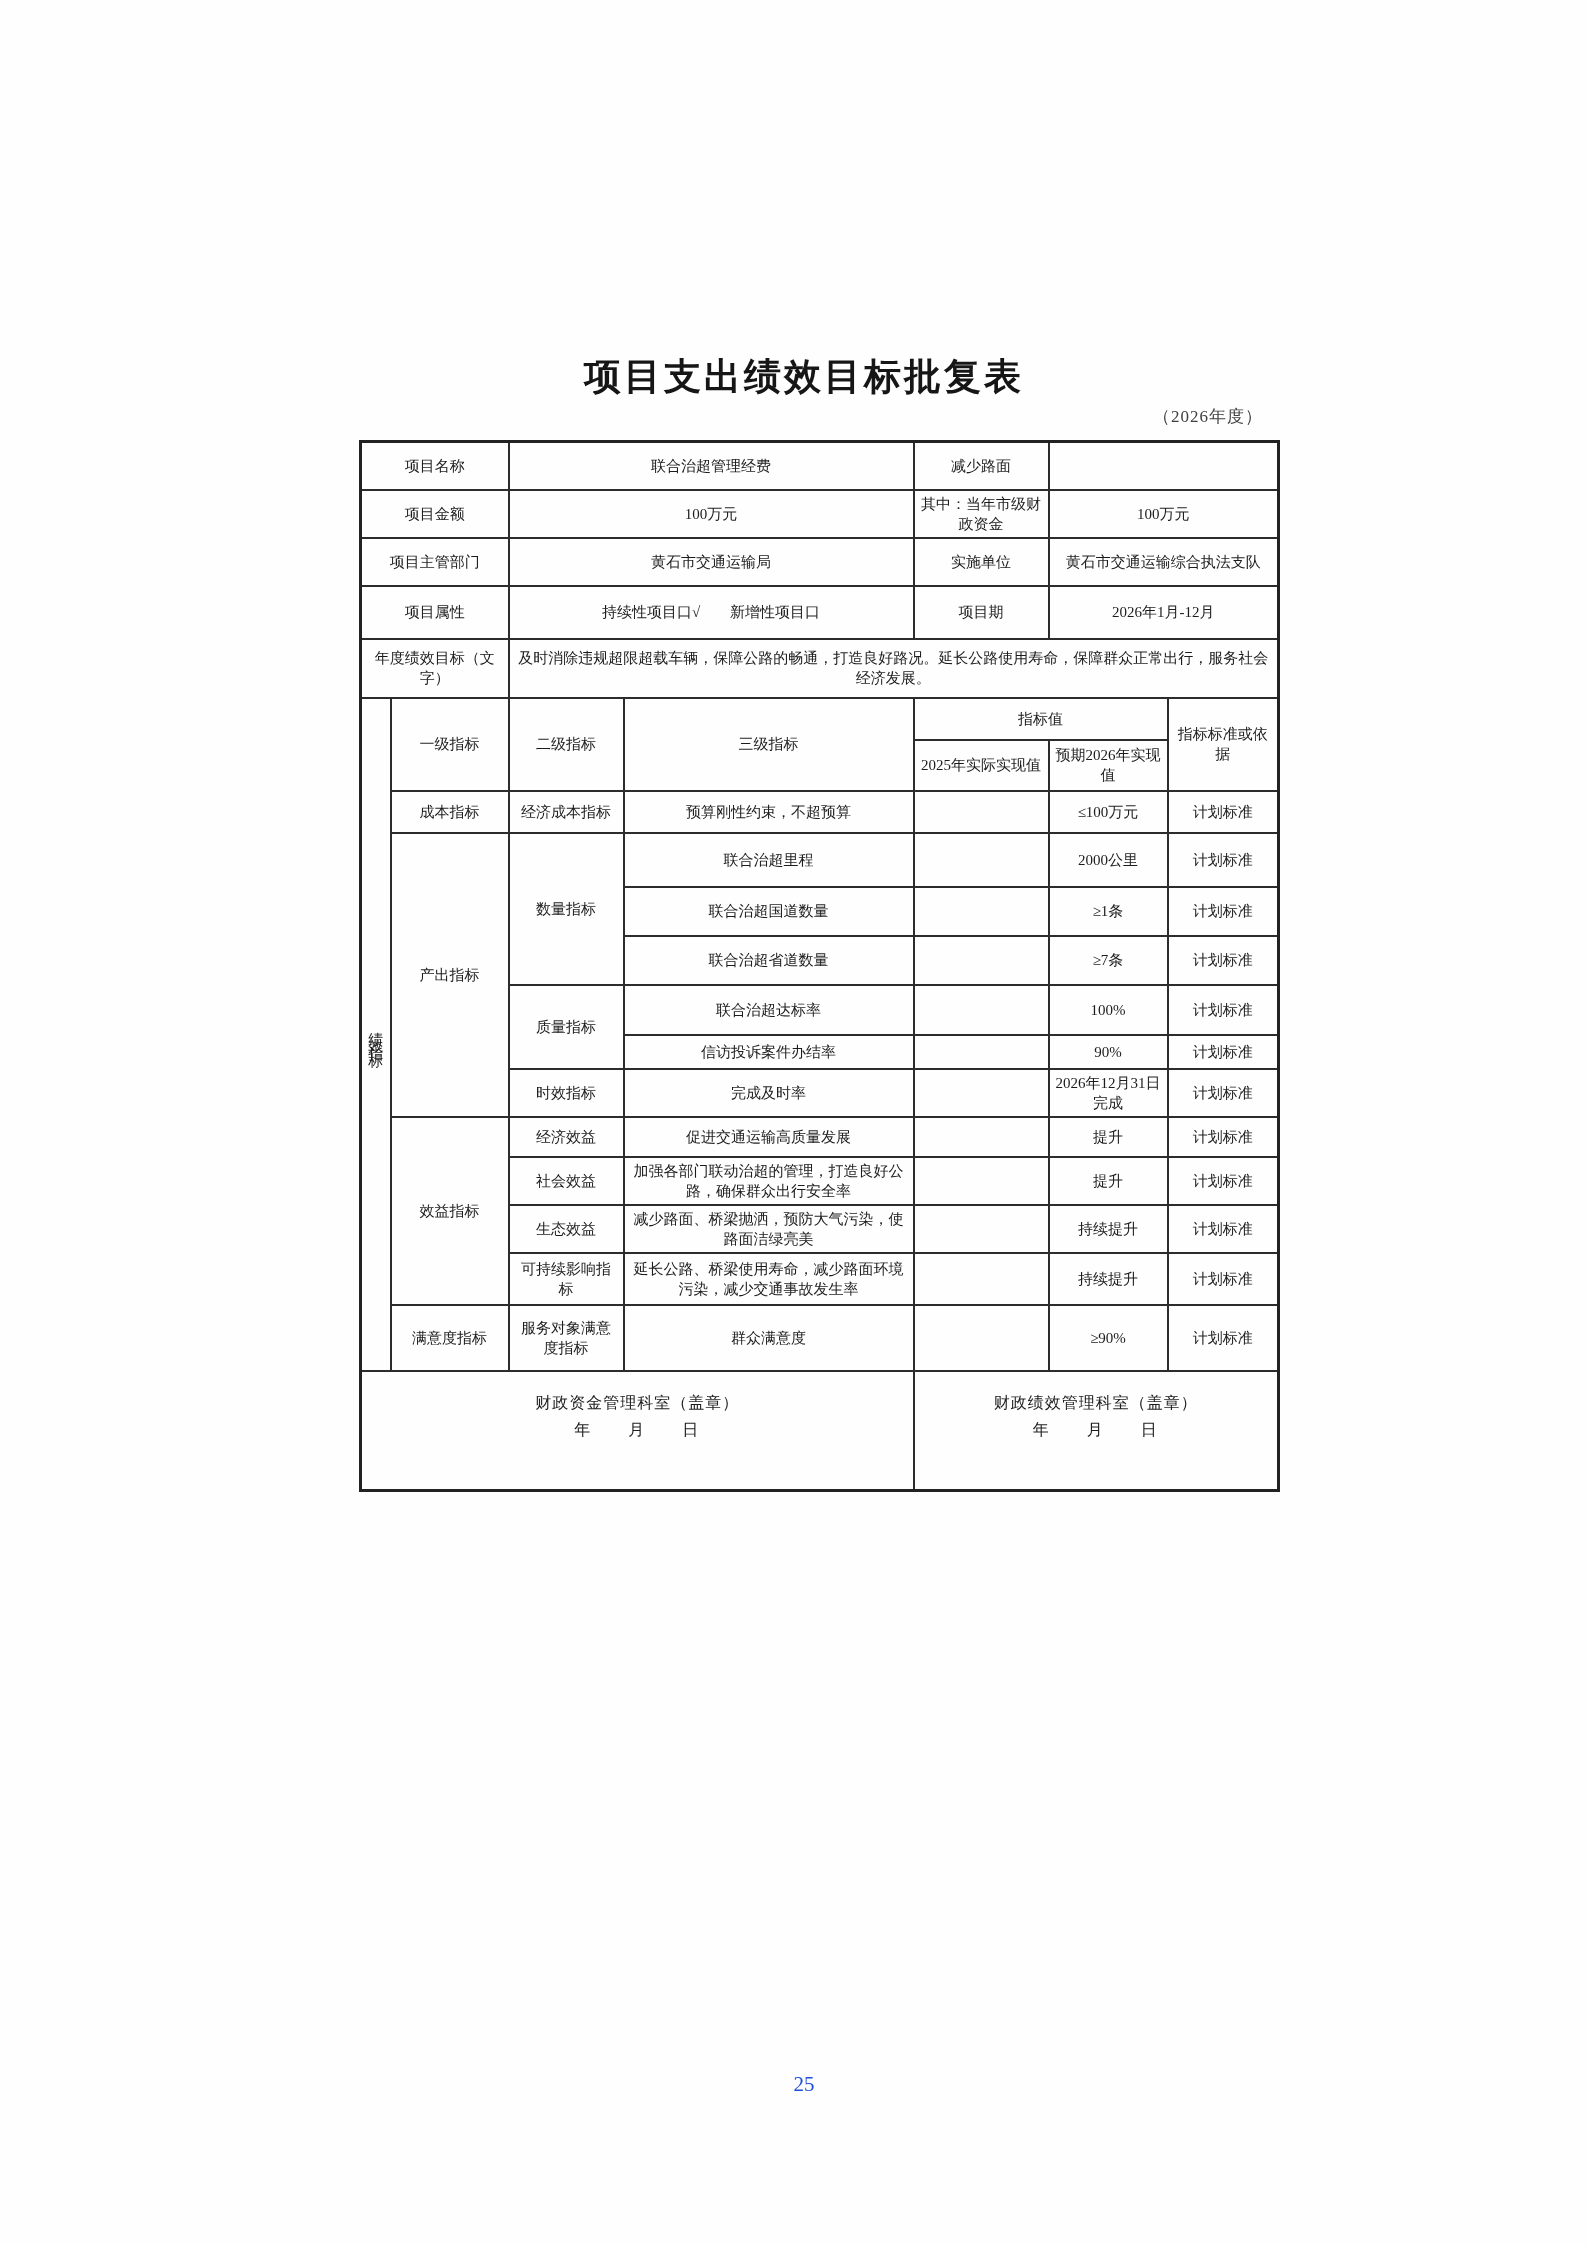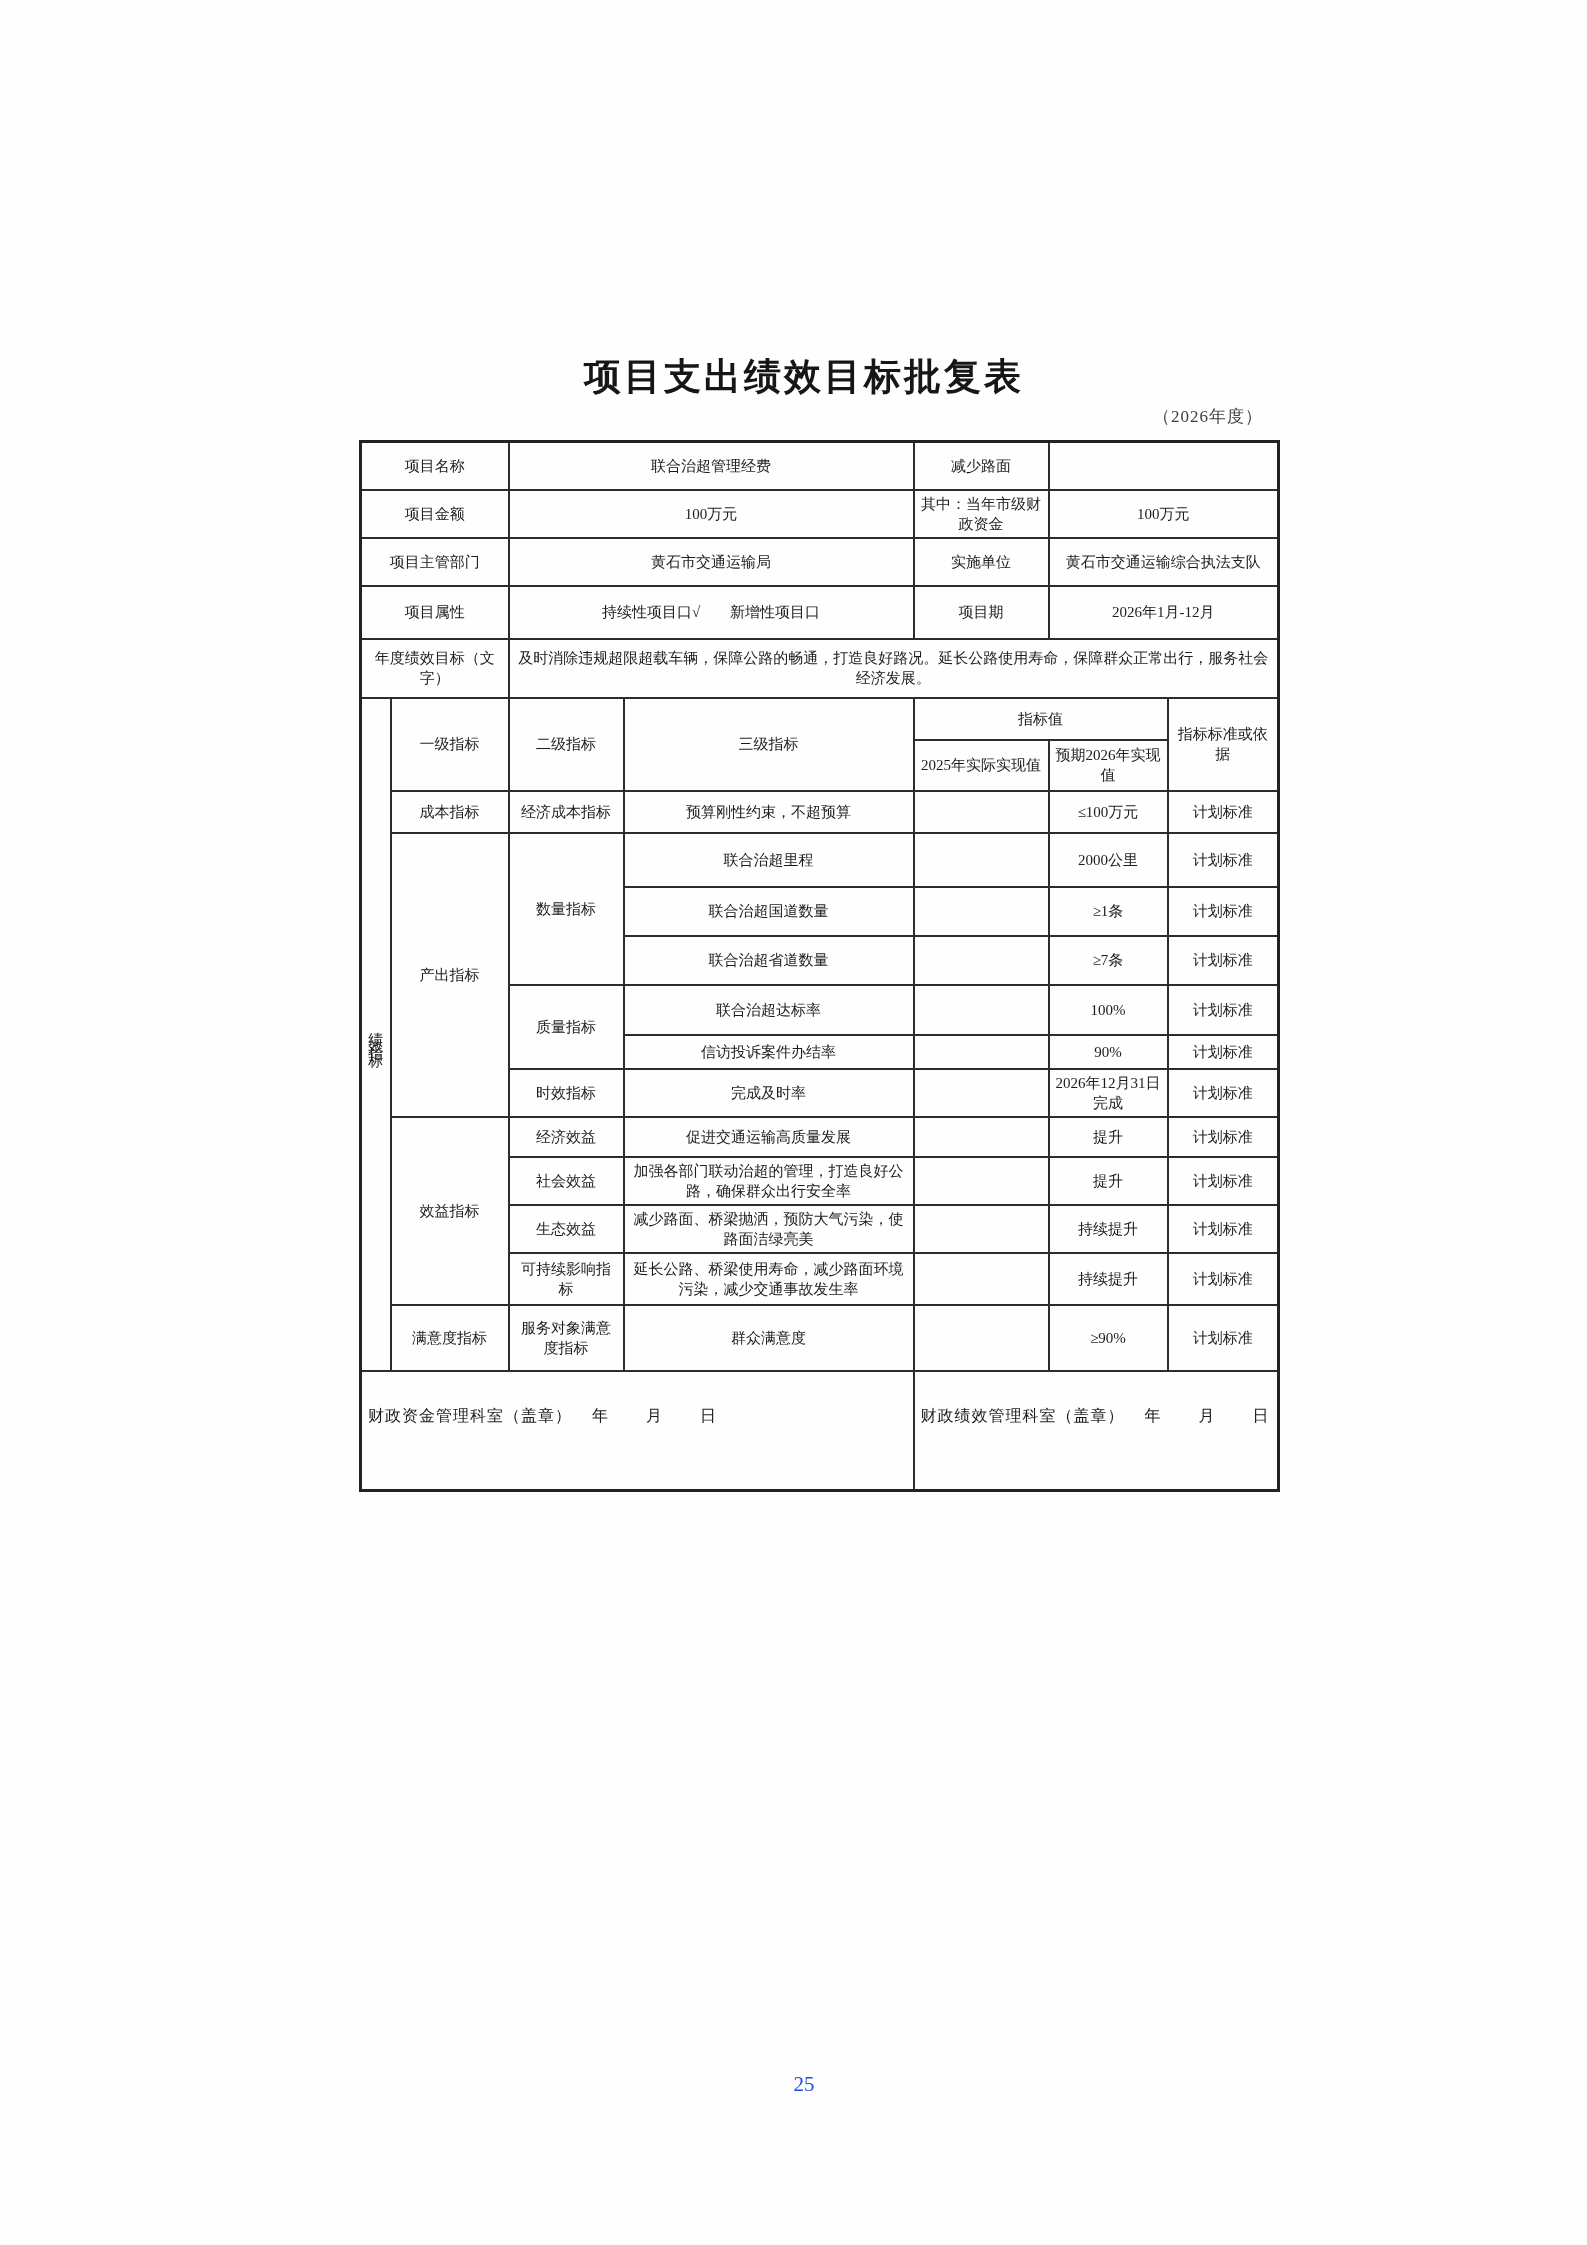--- a/index.html
+++ b/index.html
@@ -37,21 +37,21 @@
   }
   table.form { border: 3px solid #222; }
   td.left { text-align: left; padding-left: 9px; padding-right: 9px; }
   td.lbl { text-align: center; }
   td.vert {
     writing-mode: vertical-lr; text-orientation: upright;
     letter-spacing: 7px; padding: 0;
     font-size: 15px;
   }
   td.sig { vertical-align: middle; }
-  .sig-inner { display: flex; flex-direction: row; align-items: center; gap: 20px; transform: translateY(-14px); }
+  .sig-inner { display: flex; flex-direction: column; align-items: center; gap: 7px; transform: translateY(-14px); }
   .sig-title { font-size: 16px; letter-spacing: 1px; }
   .sig-date { font-size: 16px; letter-spacing: 2px; }
   .page-number {
     position: absolute; top: 2072px; left: 345px; width: 918px;
     text-align: center; font-size: 21px; color: #1d4ed8;
   }
 </style>
 </head>
 <body>
 

